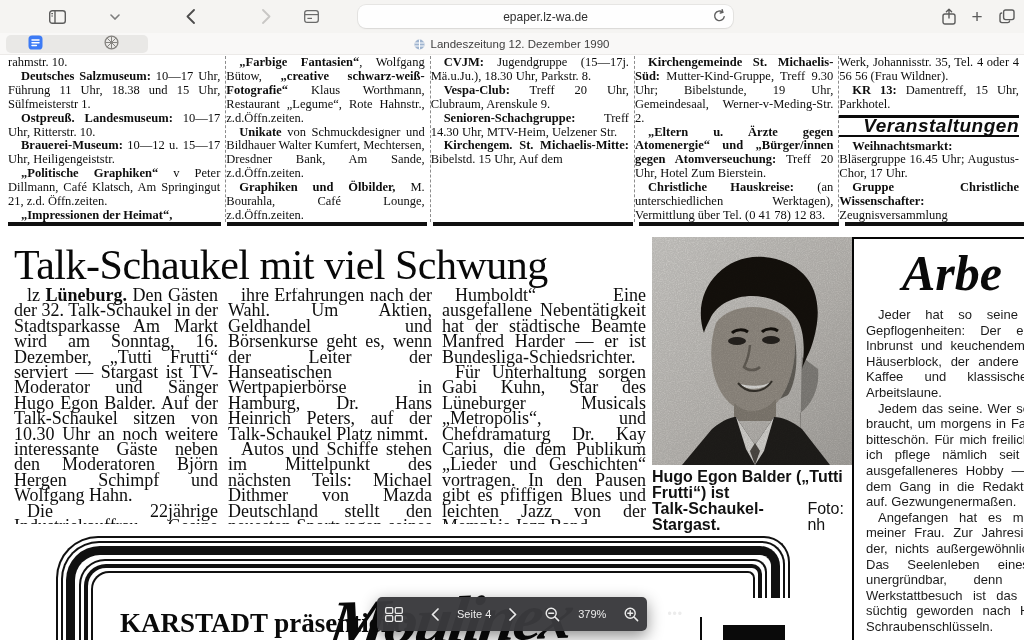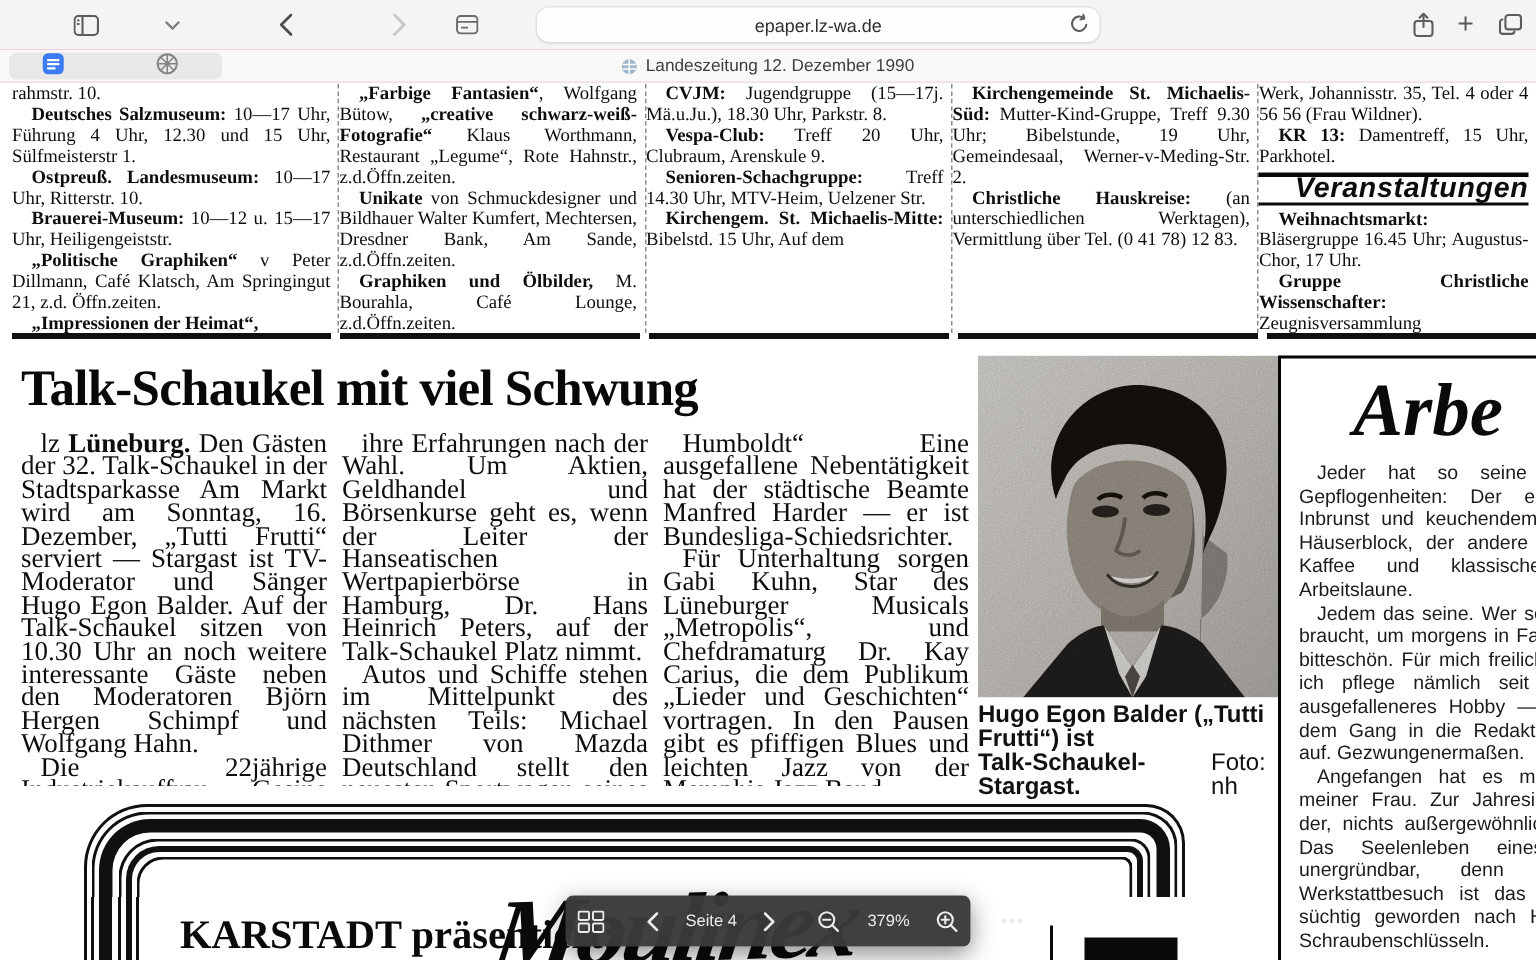--- a/index.html
+++ b/index.html
@@ -43,21 +43,21 @@
                    margin:3px 0 3px 0; padding:1px 0 2px 24px;
                    font-family:"Liberation Sans", sans-serif;
                    font-weight:bold; font-style:italic; font-size:19px; letter-spacing:0.5px;
                    white-space:nowrap; text-indent:0 !important; }
 
   .hrule { position:absolute; left:8px; top:167px; right:0; height:4px;
            background:linear-gradient(90deg,#101010 0 213px,transparent 213px 219px,
              #101010 219px 419px,transparent 419px 425px,#101010 425px 625px,
              transparent 625px 631px,#101010 631px 831px,transparent 831px 837px,#101010 837px 100%); }
 
-  .headline { position:absolute; left:14px; top:186px; font-size:34px; font-weight:bold;
+  .headline { position:absolute; left:14px; top:186px; font-size:42px; font-weight:normal;
               letter-spacing:-0.5px; white-space:nowrap; color:#080808; }
 
   .acols { position:absolute; left:14px; top:233px; width:632px; height:236px;
            display:flex; gap:10px; overflow:hidden; }
   .acol { width:204px; font-size:18px; line-height:15.4px; text-align:justify; }
   .acol p { text-indent:13px; }
 
   .photo { position:absolute; left:652px; top:182px; width:206px; height:228px; overflow:hidden; }
   .caption { position:absolute; left:652px; top:414px; width:206px;
              font-family:"Liberation Sans", sans-serif; font-size:16px; line-height:16px;
@@ -199,39 +199,40 @@
       </svg>
       <span class="page-title">Landeszeitung 12. Dezember 1990</span>
     </div>
   </div>
 
   <div class="paper">
 
     <div class="listings">
       <div class="lcol lc1">
           <p class="ni"><span>rahmstr. 10.</span></p>
-          <p><b>Deutsches Salzmuseum:</b><span> 10—17 Uhr, Führung 4 Uhr, 12.30 und 15 Uhr, Sülfmeisterstr 1.</span></p>
+          <p><b>Deutsches Salzmuseum:</b><span> 10—17 Uhr, Führung 11 Uhr, 18.38 und 15 Uhr, Sülfmeisterstr 1.</span></p>
           <p><b>Ostpreuß. Landesmuseum:</b><span> 10—17 Uhr, Ritterstr. 10.</span></p>
           <p><b>Brauerei-Museum:</b><span> 10—12 u. 15—17 Uhr, Heiligengeiststr.</span></p>
           <p><b>„Politische Graphiken“</b><span> v Peter Dillmann, Café Klatsch, Am Springingut 21, z.d. Öffn.zeiten.</span></p>
           <p><b>„Impressionen der Heimat“,</b></p>
         </div>
       <div class="lcol lc2">
           <p><b>„Farbige Fantasien“</b><span>, Wolfgang Bütow, </span><b>„creative schwarz-weiß-Fotografie“</b><span> Klaus Worthmann, Restaurant „Legume“, Rote Hahnstr., z.d.Öffn.zeiten.</span></p>
           <p><b>Unikate</b><span> von Schmuckdesigner und Bildhauer Walter Kumfert, Mechtersen, Dresdner Bank, Am Sande, z.d.Öffn.zeiten.</span></p>
           <p><b>Graphiken und Ölbilder,</b><span> M. Bourahla, Café Lounge, z.d.Öffn.zeiten.</span></p>
         </div>
       <div class="lcol lc3">
           <p><b>CVJM:</b><span> Jugendgruppe (15—17j. Mä.u.Ju.), 18.30 Uhr, Parkstr. 8.</span></p>
           <p><b>Vespa-Club:</b><span> Treff 20 Uhr, Clubraum, Arenskule 9.</span></p>
           <p><b>Senioren-Schachgruppe:</b><span> Treff 14.30 Uhr, MTV-Heim, Uelzener Str.</span></p>
           <p><b>Kirchengem. St. Michaelis-Mitte:</b><span> Bibelstd. 15 Uhr, Auf dem</span></p>
         </div>
       <div class="lcol lc4">
           <p><b>Kirchengemeinde St. Michaelis-Süd:</b><span> Mutter-Kind-Gruppe, Treff 9.30 Uhr; Bibelstunde, 19 Uhr, Gemeindesaal, Werner-v-Meding-Str. 2.</span></p>
+          <p><b>„Eltern u. Ärzte gegen Atomenergie“ und „Bürger/innen gegen Atomverseuchung:</b><span> Treff 20 Uhr, Hotel Zum Bierstein.</span></p>
           <p><b>Christliche Hauskreise:</b><span> (an unterschiedlichen Werktagen), Vermittlung über Tel. (0 41 78) 12 83.</span></p>
         </div>
       <div class="lcol lc5">
         <div>
             <p class="ni"><span>Werk, Johannisstr. 35, Tel. 4 oder 4 56 56 (Frau Wildner).</span></p>
             <p><b>KR 13:</b><span> Damentreff, 15 Uhr, Parkhotel.</span></p>
           </div>
         <div class="events-header">Veranstaltungen</div>
         <div>
             <p><b>Weihnachtsmarkt:</b><span> Bläsergruppe 16.45 Uhr; Augustus-Chor, 17 Uhr.</span></p>

